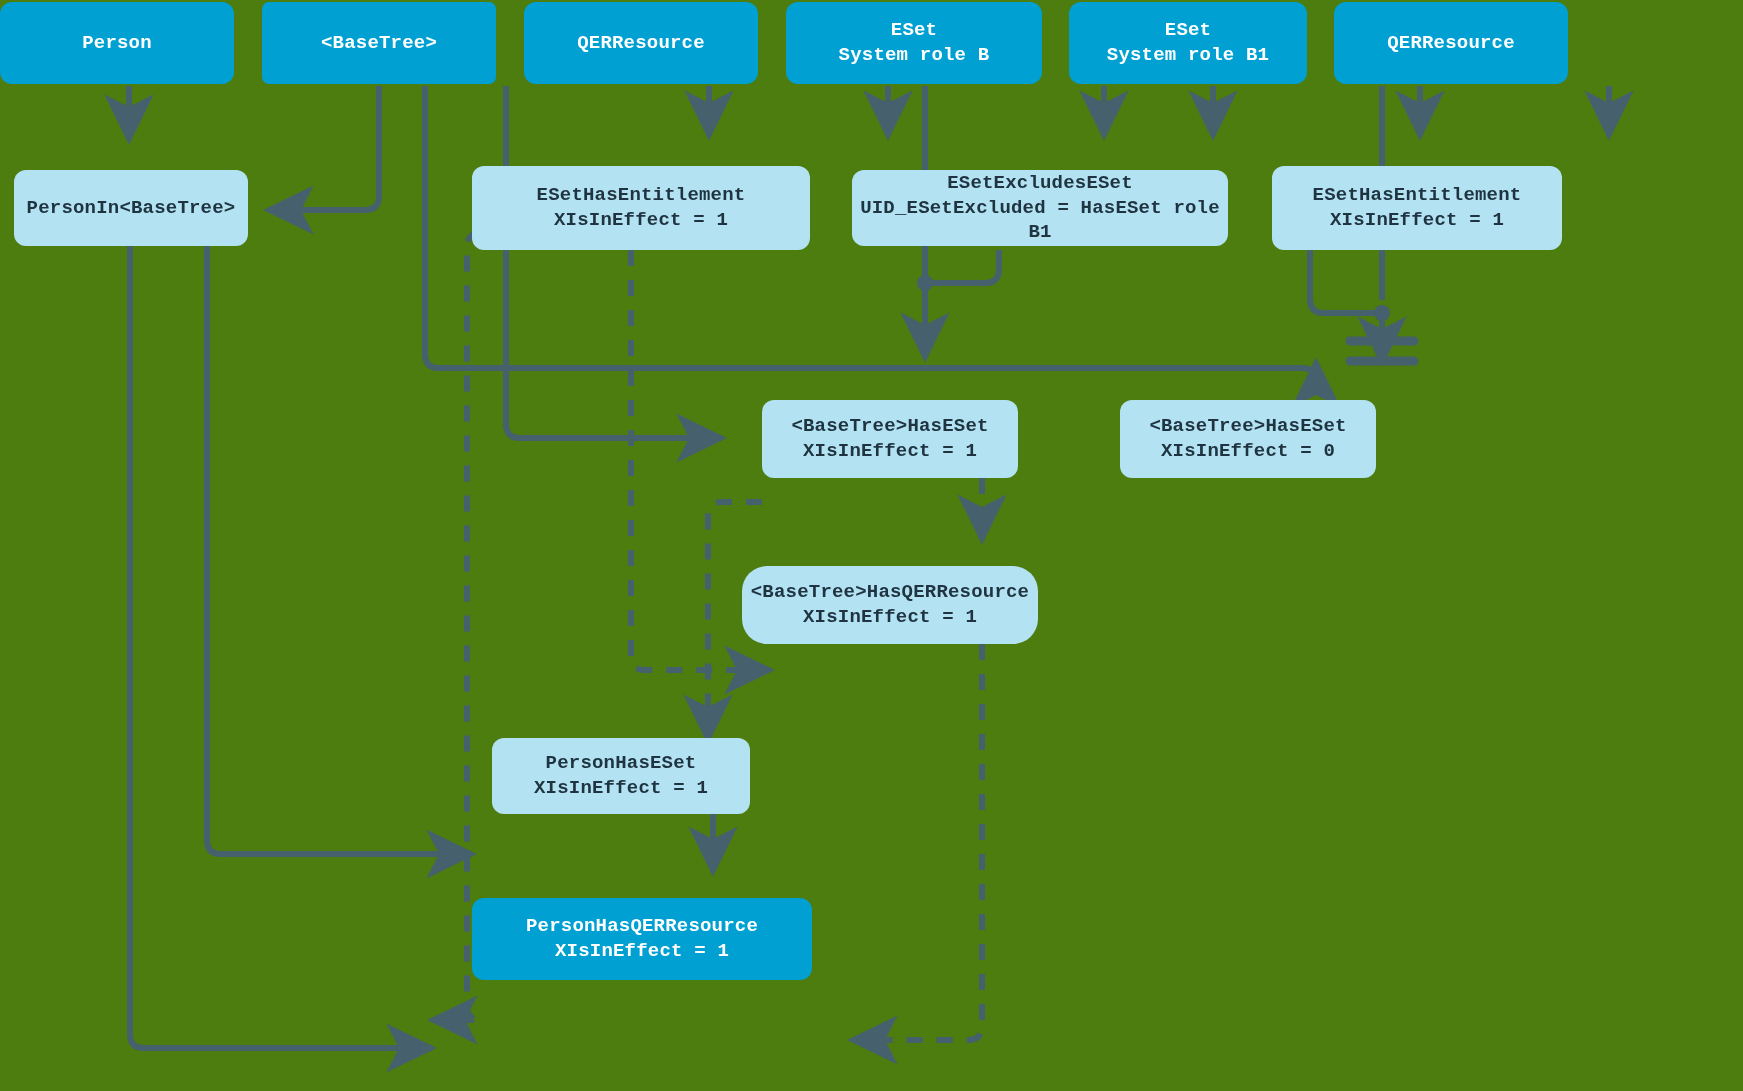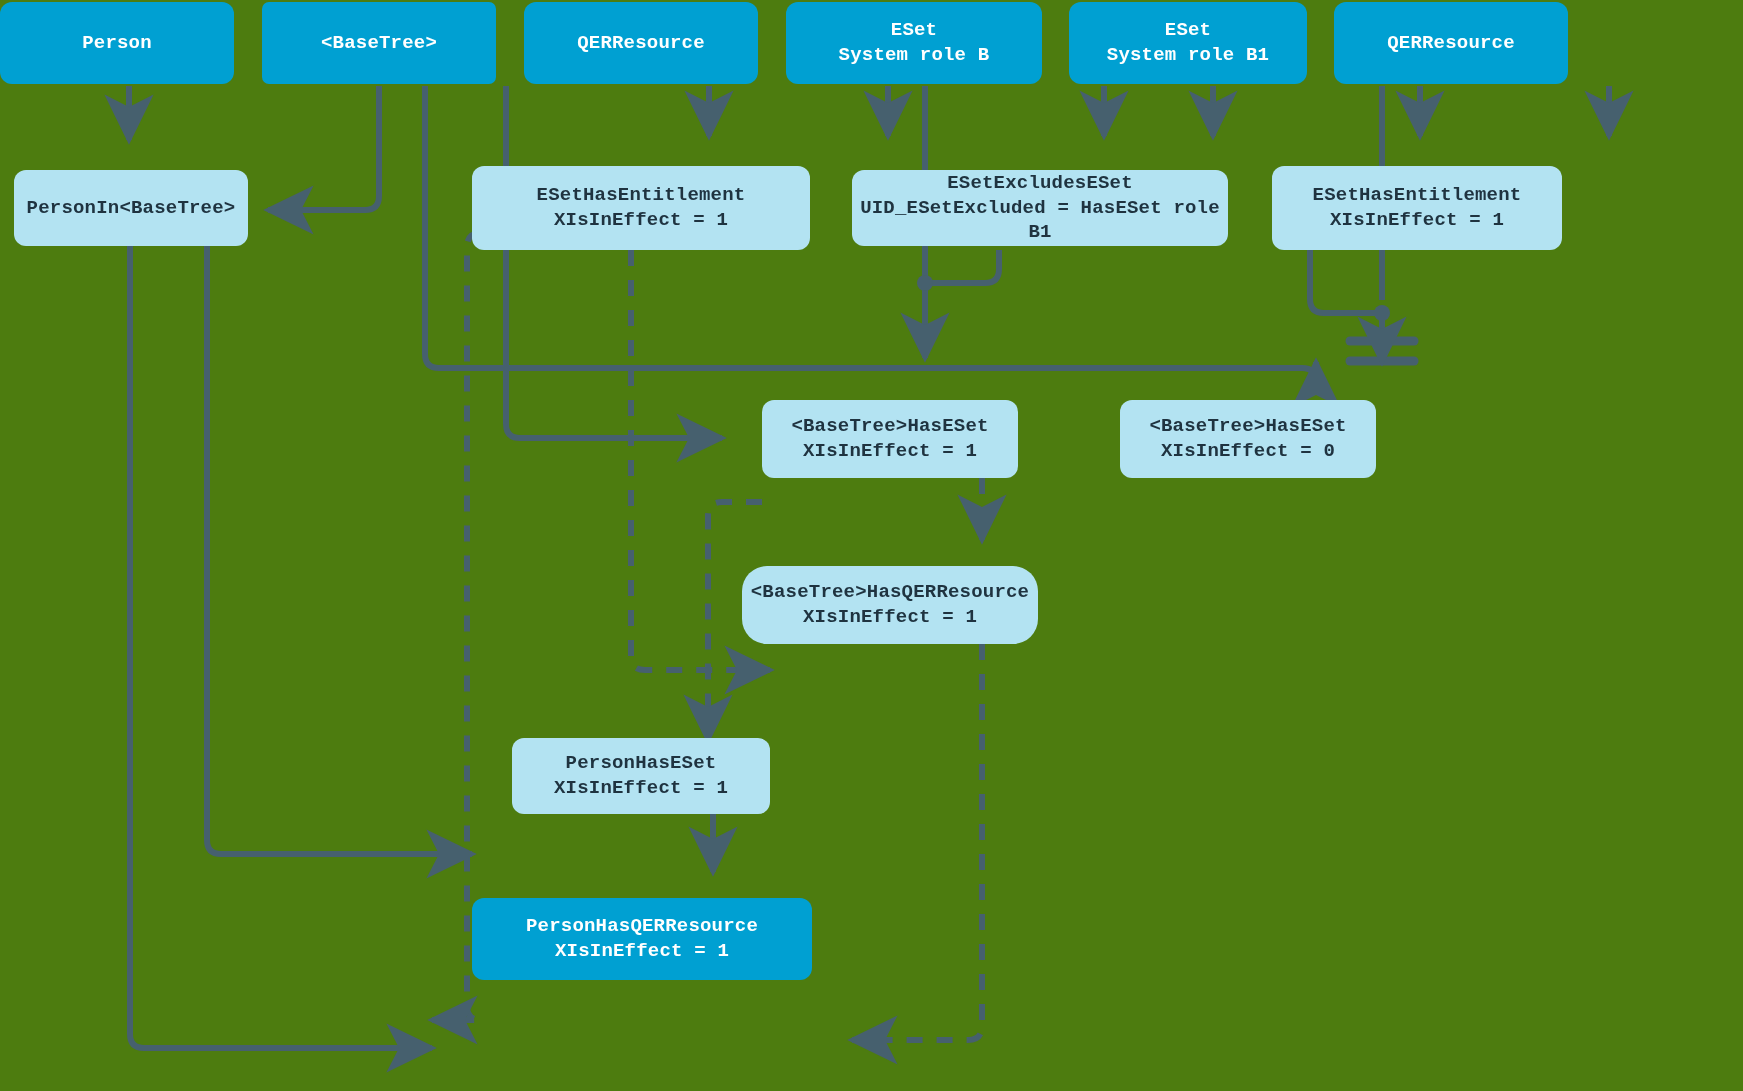--- a/index.html
+++ b/index.html
@@ -106,19 +106,19 @@
 
   <div class="node rel lbl" style="left:762px;top:400px;width:256px;height:78px;">&lt;BaseTree&gt;HasESet
 XIsInEffect = 1</div>
 
   <div class="node rel lbl" style="left:1120px;top:400px;width:256px;height:78px;">&lt;BaseTree&gt;HasESet
 XIsInEffect = 0</div>
 
   <div class="node rel lbl" style="left:742px;top:566px;width:296px;height:78px;border-radius:25px;">&lt;BaseTree&gt;HasQERResource
 XIsInEffect = 1</div>
 
-  <div class="node rel lbl" style="left:512px;top:738px;width:258px;height:76px;">PersonHasESet
+  <div class="node rel lbl" style="left:492px;top:738px;width:258px;height:76px;">PersonHasESet
 XIsInEffect = 1</div>
 
   <div class="node hi lbl" style="left:472px;top:898px;width:340px;height:82px;">PersonHasQERResource
 XIsInEffect = 1</div>
 
 </div>
 
 </body></html>

